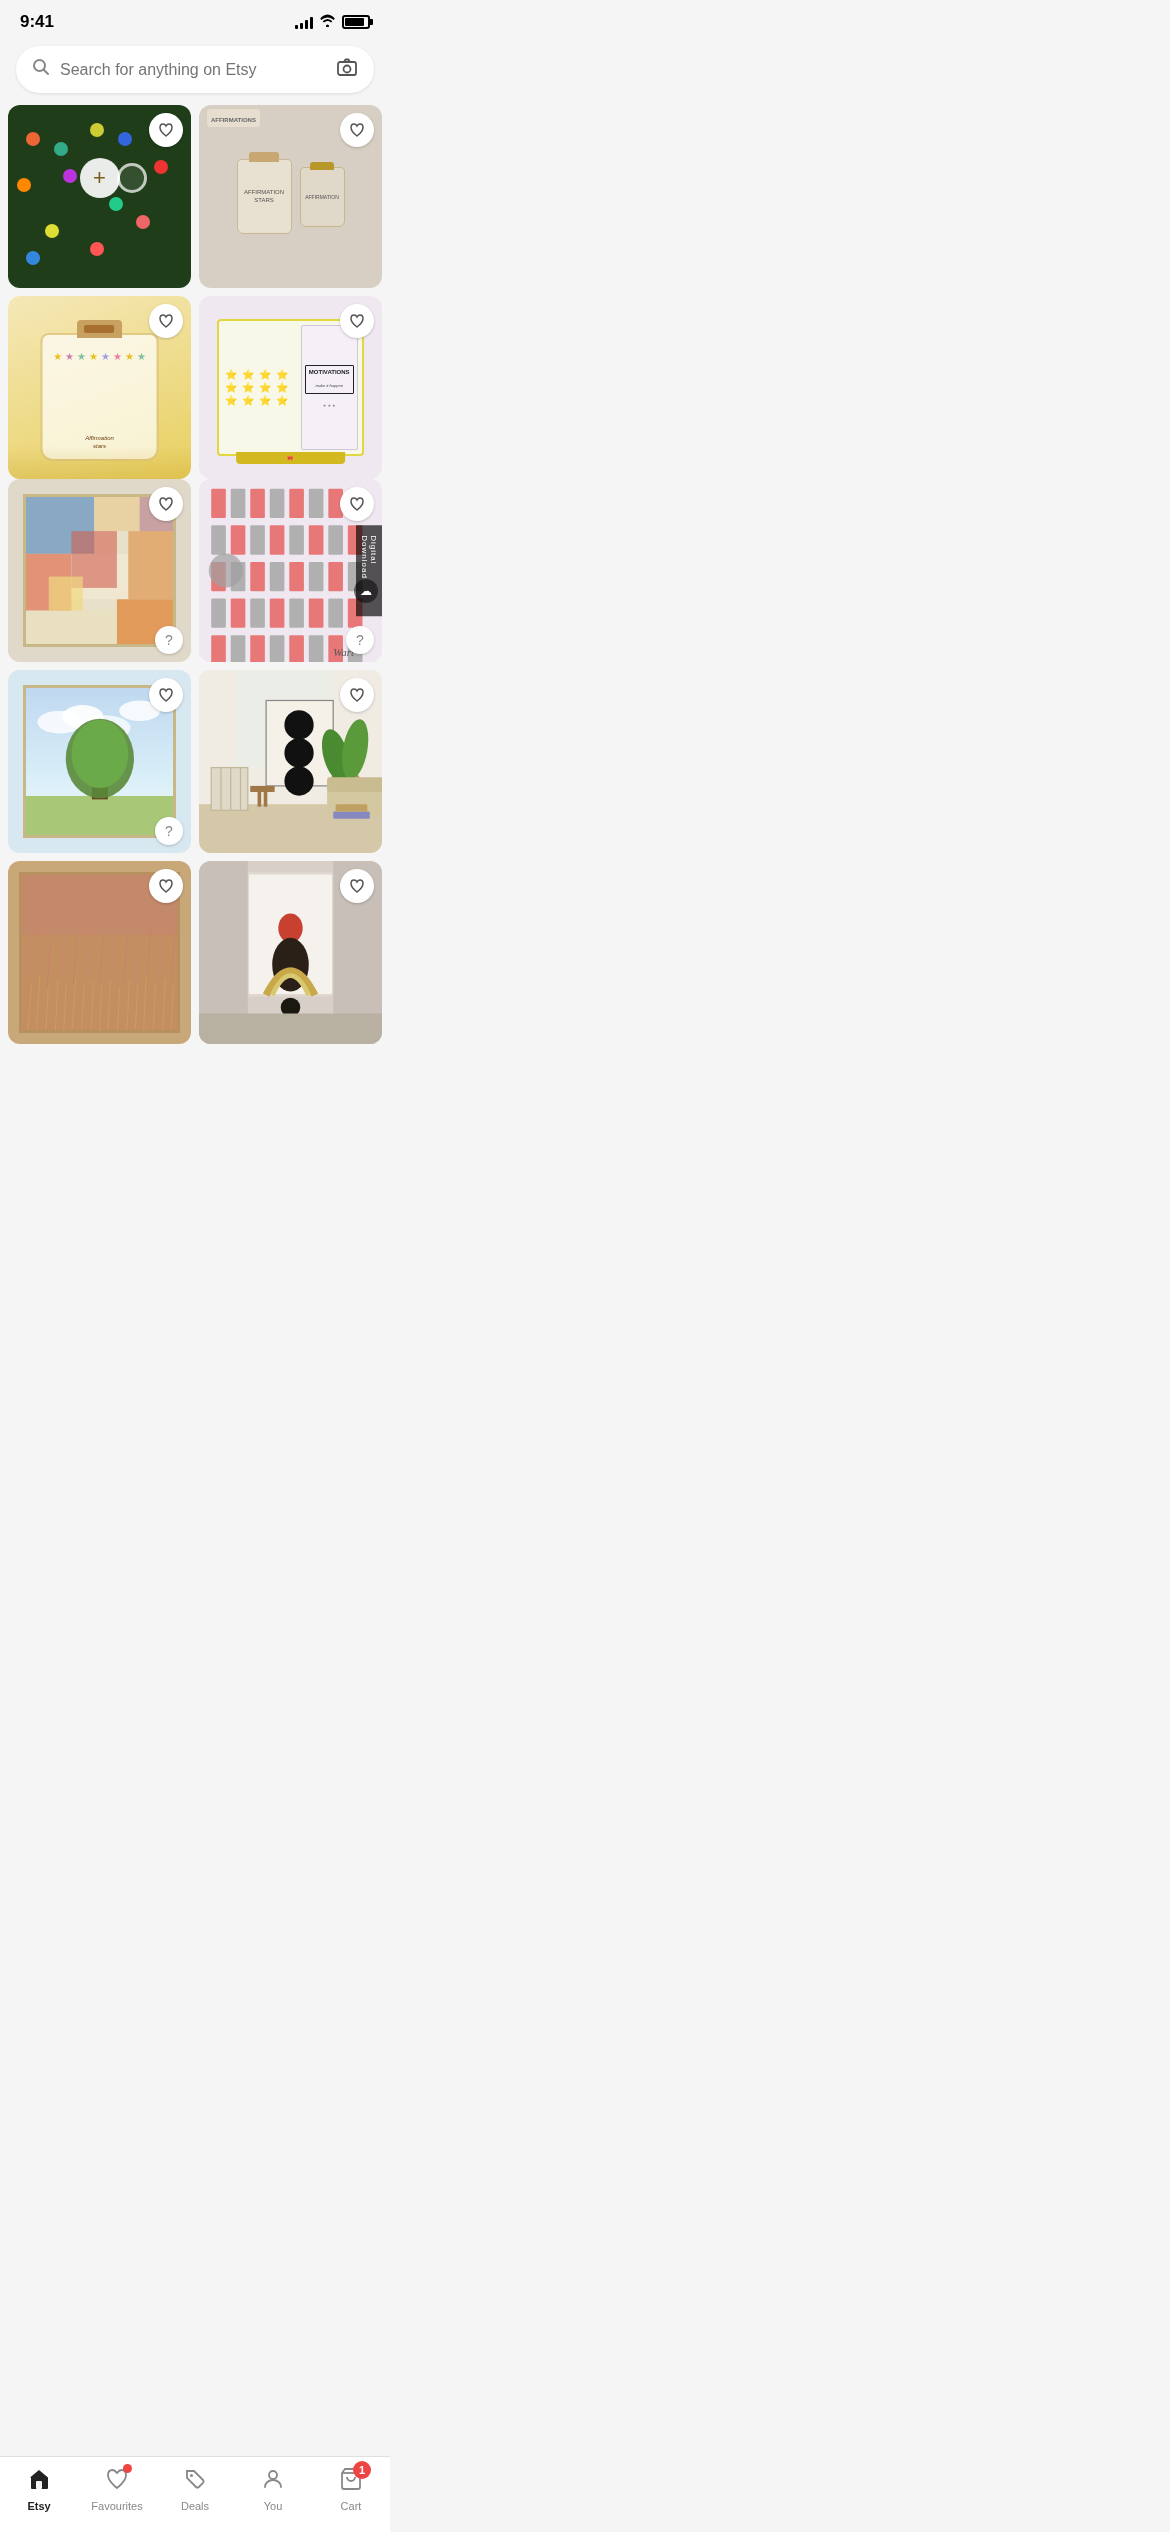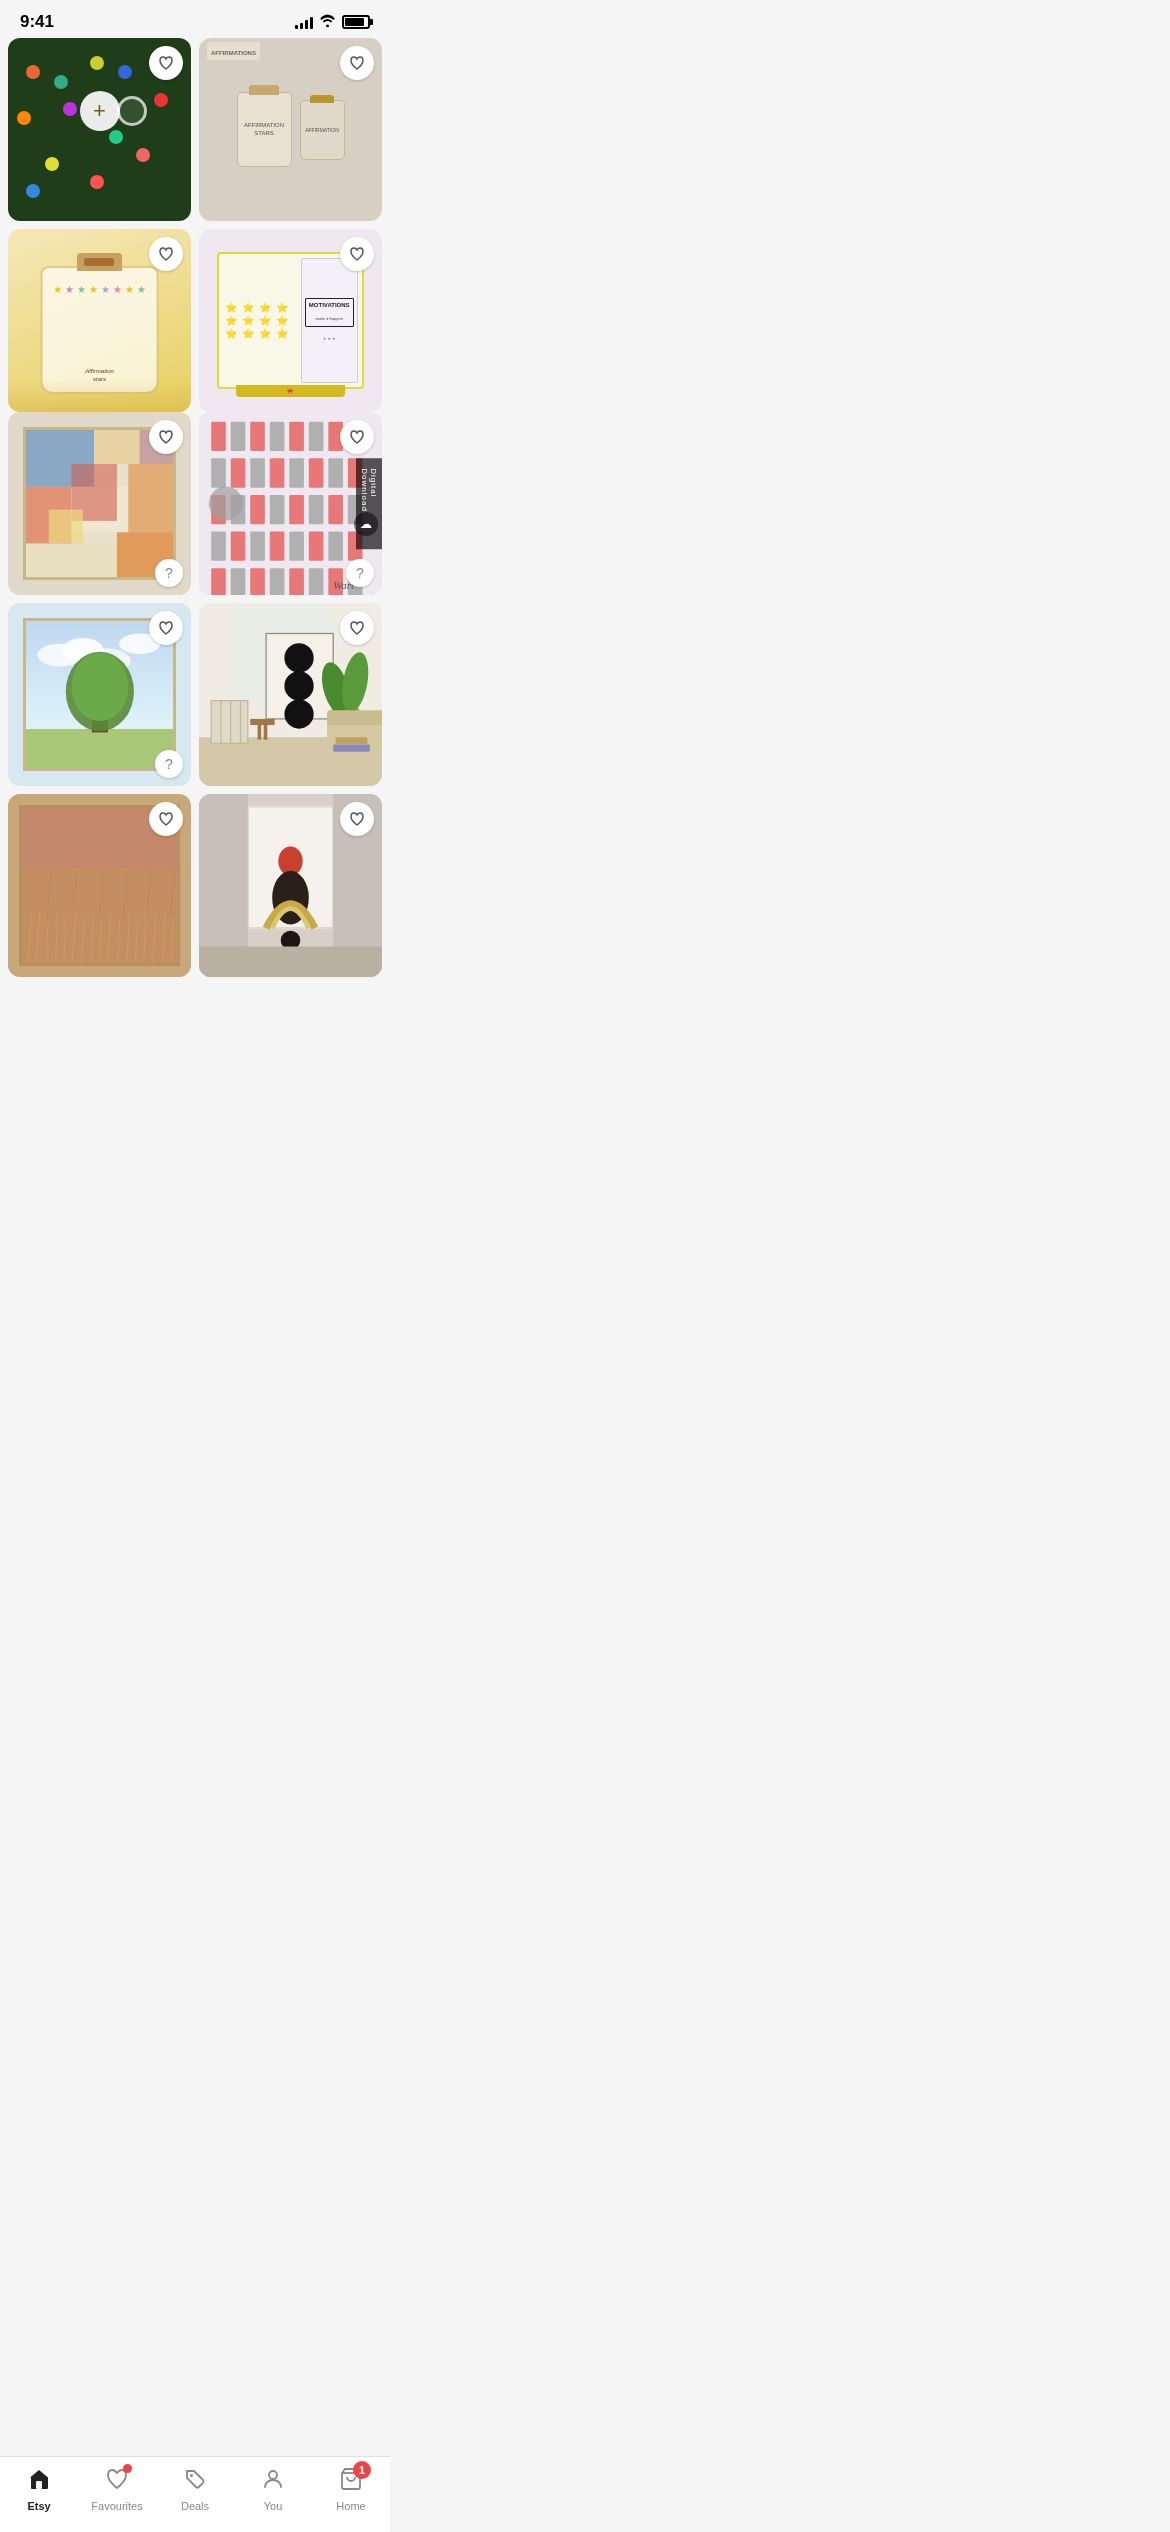--- a/index.html
+++ b/index.html
@@ -285,20 +285,38 @@
           <path d="M8.5 7c1.4 0 2.7.6 3.6 1.5l1.2-1.2A7.2 7.2 0 0 0 8.5 5a7.2 7.2 0 0 0-4.8 2.3L4.9 8.5A5 5 0 0 1 8.5 7z" fill="#000"></path>
           <path d="M8.5 3.5c2.4 0 4.5 1 6 2.6L15.8 4.8A9.8 9.8 0 0 0 8.5.5a9.8 9.8 0 0 0-7.3 4.3L2.5 6.1A7.6 7.6 0 0 1 8.5 3.5z" fill="#000"></path>
         </svg>
       </span>
       <div class="battery-icon">
         <div class="battery-fill"></div>
       </div>
     </div>
   </div>
 
+  <div class="search-container">
+    <div class="search-bar">
+      <span style="font-size:18px;color:#888;">
+        <svg width="18" height="18" viewBox="0 0 18 18" fill="none">
+          <circle cx="7.5" cy="7.5" r="5.5" stroke="#888" stroke-width="2"></circle>
+          <line x1="11.5" y1="11.5" x2="16" y2="16" stroke="#888" stroke-width="2" stroke-linecap="round"></line>
+        </svg>
+      </span>
+      <input class="search-input-field" type="text" readonly="" placeholder="Search for anything on Etsy" style="">
+      <button class="camera-btn">
+        <svg width="22" height="22" viewBox="0 0 22 22" fill="none">
+          <rect x="2" y="6" width="18" height="13" rx="2" stroke="#555" stroke-width="1.8"></rect>
+          <circle cx="11" cy="13" r="3.5" stroke="#555" stroke-width="1.8"></circle>
+          <path d="M8 6l1.5-2.5h3L14 6" stroke="#555" stroke-width="1.8" stroke-linejoin="round"></path>
+        </svg>
+      </button>
+    </div>
+  </div>
 
   <div class="products-grid">
 
     <div class="product-card">
       <div class="img-placeholder candy-bg" style="aspect-ratio:1; background:#1e3d18; position:relative; overflow:hidden;">
 
         <div style="position:absolute;inset:0;">
           <div style="position:absolute;width:14px;height:14px;border-radius:50%;background:#e63;top:15%;left:10%"></div>
           <div style="position:absolute;width:14px;height:14px;border-radius:50%;background:#3a8;top:20%;left:25%"></div>
           <div style="position:absolute;width:14px;height:14px;border-radius:50%;background:#cc3;top:10%;left:45%"></div>
@@ -744,16 +762,16 @@
 
   <div class="nav-item">
     <div class="nav-icon" style="position:relative;">
       <svg width="24" height="24" viewBox="0 0 24 24" fill="none">
         <path d="M6 2L3 6v14a2 2 0 002 2h14a2 2 0 002-2V6l-3-4z" stroke="#888" stroke-width="1.8" fill="none"></path>
         <line x1="3" y1="6" x2="21" y2="6" stroke="#888" stroke-width="1.8"></line>
         <path d="M16 10a4 4 0 01-8 0" stroke="#888" stroke-width="1.8" fill="none"></path>
       </svg>
       <div class="nav-badge">1</div>
     </div>
-    <span class="nav-label">Home</span>
+    <span class="nav-label">Cart</span>
   </div>
 
 </div>
 
 </body></html>

